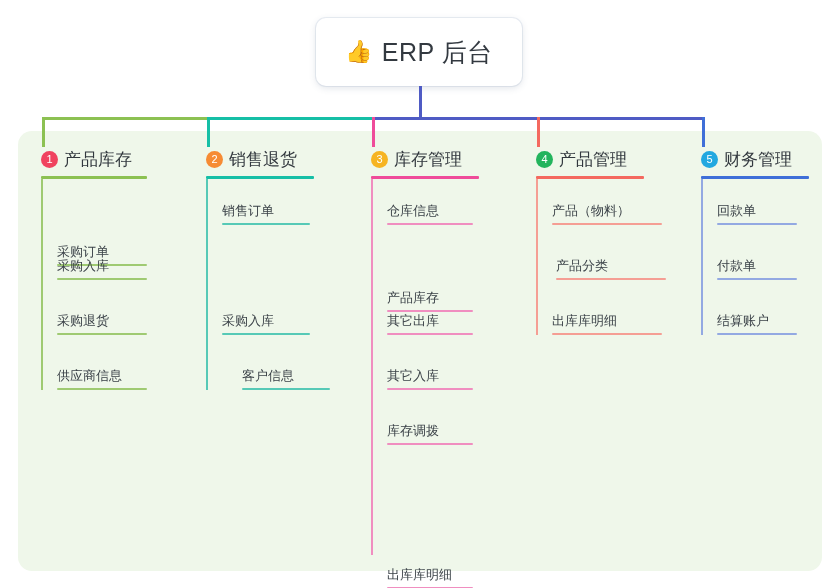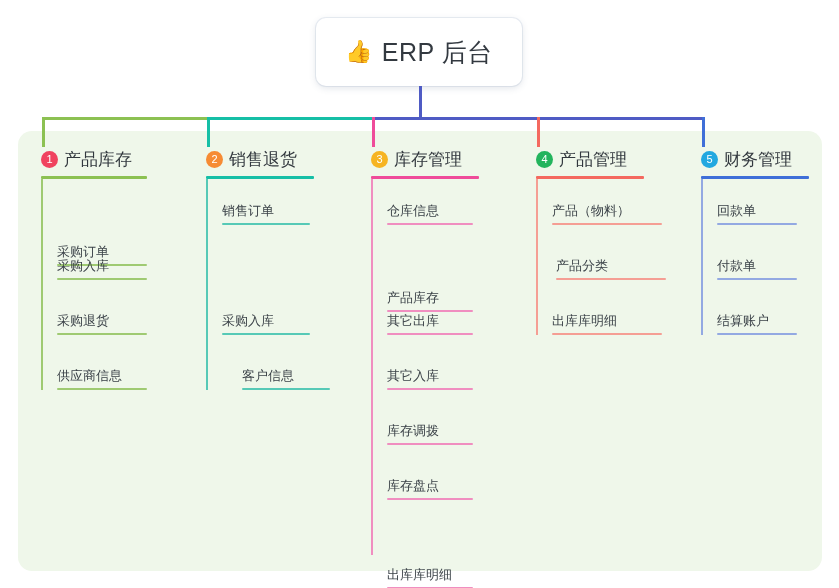--- a/index.html
+++ b/index.html
@@ -148,24 +148,20 @@
           <div class="leaf-rule" style="width: 86px; background: rgb(240, 142, 192);"></div>
         </div>
         <div class="leaf" style="left: 16px; top: 220px; width: 86px; height: 24px;">
           <div class="leaf-text">其它入库</div>
           <div class="leaf-rule" style="width: 86px; background: rgb(240, 142, 192);"></div>
         </div>
         <div class="leaf" style="left: 16px; top: 275px; width: 86px; height: 24px; font-family: Liberation Serif, serif;">
           <div class="leaf-text">库存调拨</div>
           <div class="leaf-rule" style="width: 86px; background: rgb(240, 142, 192);"></div>
         </div>
-        <div class="leaf" style="left: 16px; top: 330px; width: 86px; height: 24px;">
-          <div class="leaf-text">库存盘点</div>
-          <div class="leaf-rule" style="width: 86px; background: rgb(240, 142, 192);"></div>
-        </div>
         <div class="leaf" style="left: 16px; top: 385px; width: 86px; height: 24px; margin-top: 34px;">
           <div class="leaf-text">出库库明细</div>
           <div class="leaf-rule" style="width: 86px; background: rgb(240, 142, 192);"></div>
         </div>
       </div>
       <div class="col" style="left: 536px;">
         <div class="col-head">
           <span class="badge" style="background: rgb(35, 180, 93);">4</span>
           <span class="col-title">产品管理</span>
         </div>

